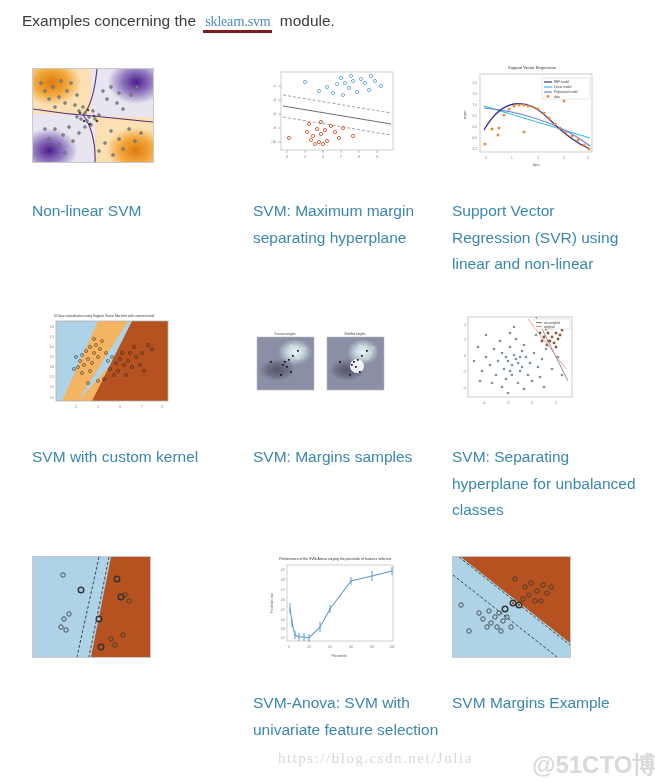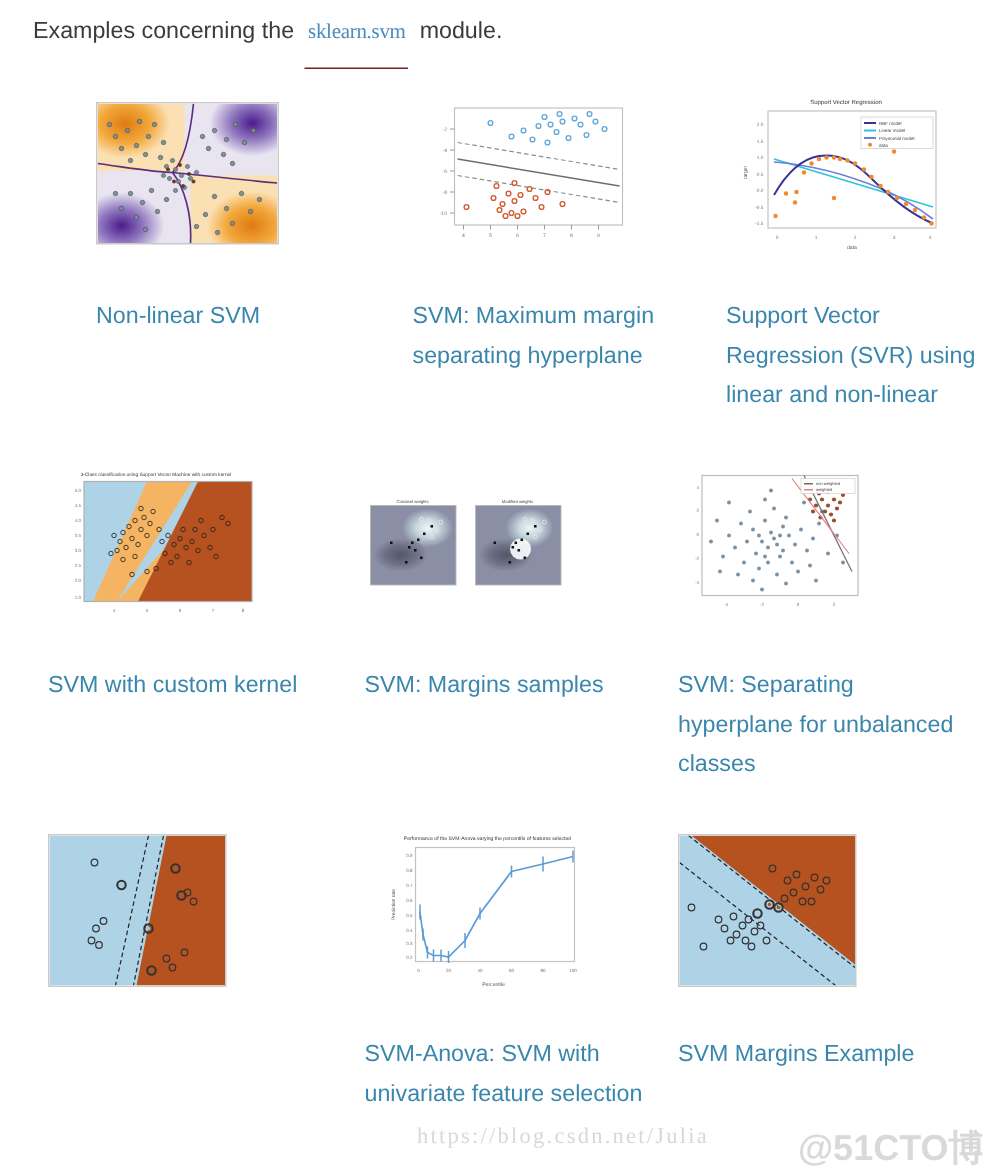--- a/index.html
+++ b/index.html
@@ -25,22 +25,22 @@
     top: 11px;
     font-size: 15.5px;
     line-height: 20px;
     color: #3b3b3b;
     white-space: nowrap;
   }
   .intro .code {
     font-family: "Liberation Serif", serif;
     font-size: 14px;
     color: #4b8bbe;
-    border-bottom: 1px solid #7f1d1d;
-    padding: 0 2px 16px 2px;
+    border-bottom: 3px solid #7f1d1d;
+    padding: 0 2px 1px 2px;
     margin: 0 3px;
     letter-spacing: -0.2px;
   }
 
   
   .gallery {
     position: absolute;
     left: 0;
     top: 56px;
     width: 655px;
@@ -48,21 +48,21 @@
   .grid-row {
     position: relative;
     height: 246px;
   }
   .cell {
     position: absolute;
     top: 0;
     width: 200px;
   }
   .cell.c0 { left: 32px; }
-  .cell.c1 { left: 243px; }
+  .cell.c1 { left: 253px; }
   .cell.c2 { left: 452px; }
 
   .thumb-wrap {
     height: 118px;
     display: flex;
     align-items: center;
     justify-content: flex-start;
   }
   .thumb {
     position: relative;
@@ -72,21 +72,21 @@
   .caption {
     margin-top: 24px;
     font-size: 15.5px;
     line-height: 26.5px;
     color: #3a87ad;
     width: 174px;
   }
   .caption.wide { width: 186px; }
 
   
-  .row0 { height: 246px; margin-left: 32px; }
+  .row0 { height: 246px; }
   .clip-caption {
     max-height: 80px;
     overflow: hidden;
   }
 
   
   .t-nonlinear {
     width: 122px; height: 95px;
     border: 1px solid #c9c9c9;
     box-sizing: border-box;

